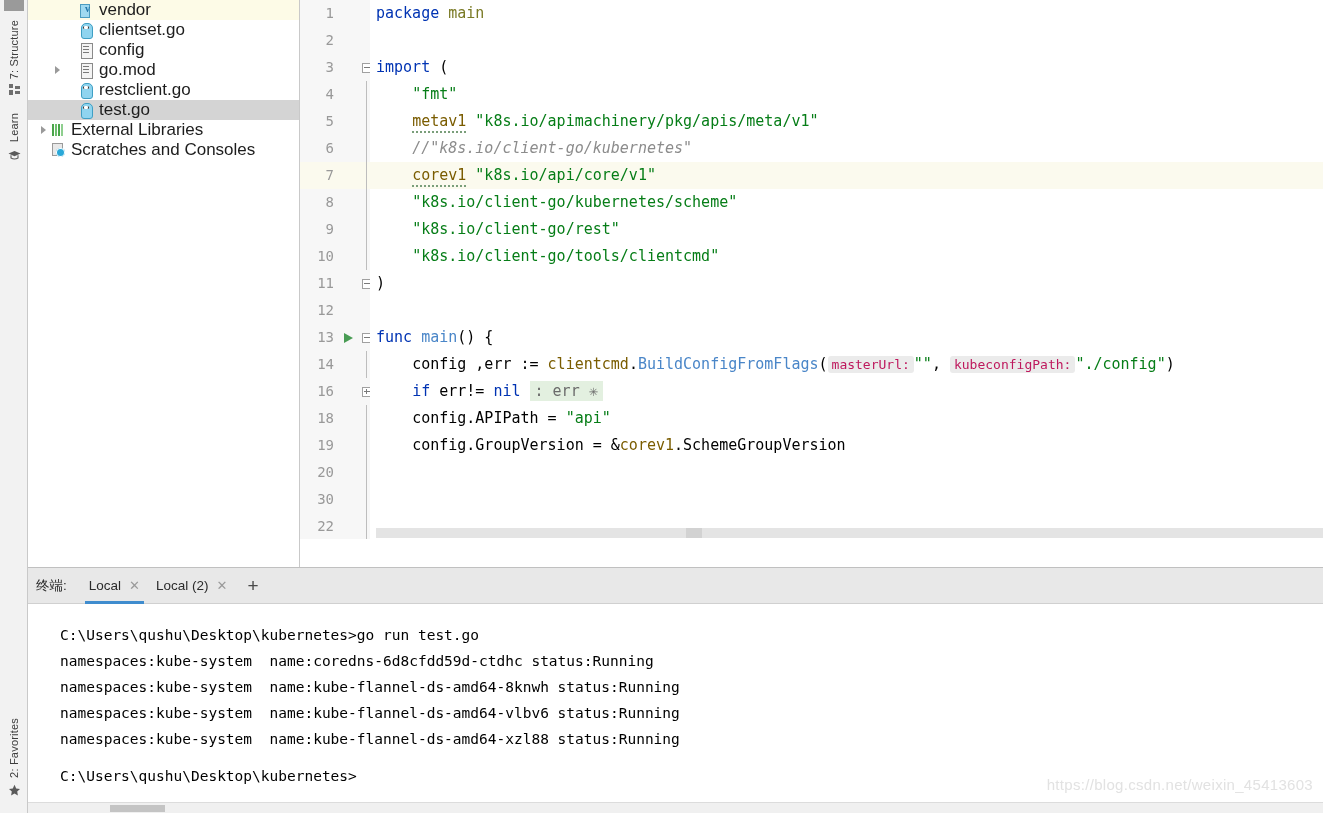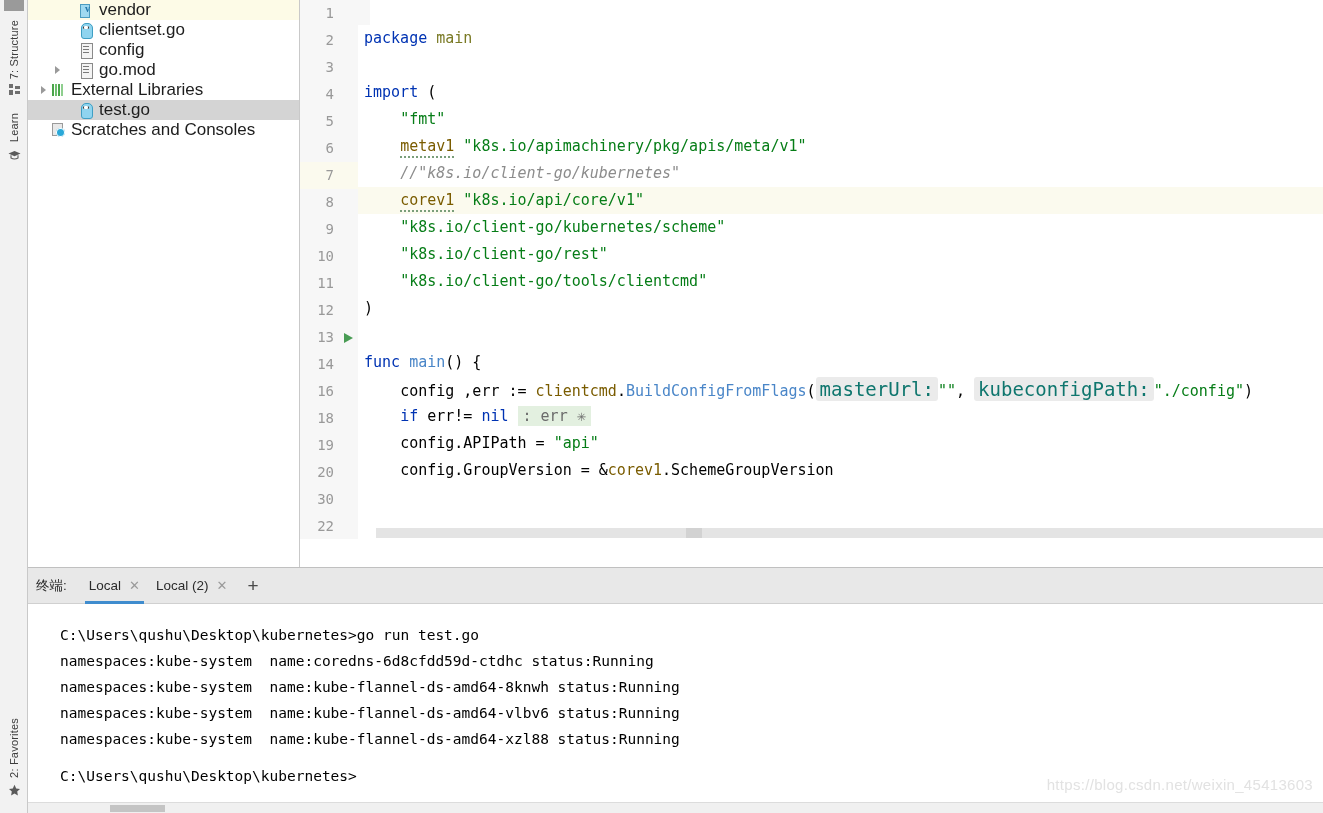--- a/index.html
+++ b/index.html
@@ -236,24 +236,23 @@
     left: 3px; top: 1px; width: 1px; height: 5px; background: #7a7a7a;
   }
   .fold-tail {
     position: absolute;
     left: 66px; top: 0; width: 1px; height: 27px;
     background: #bdbdbd;
   }
 
   .code-area {
     position: absolute;
-    left: 58px; top: 0;
+    left: 70px; top: 0;
     width: 953px; height: 555px;
     background: #ffffff;
-    margin-top: 25px;
   }
   .code-line {
     height: 27px;
     line-height: 27px;
     font-family: "DejaVu Sans Mono", monospace;
     font-size: 15px;
     white-space: pre;
     color: #000000;
     padding-left: 6px;
   }
@@ -265,24 +264,24 @@
   
   .t-kw   { color: #0033b3; }
   .t-pkg  { color: #7a7a25; }
   .t-str  { color: #067d17; }
   .t-cmt  { color: #8c8c8c; font-style: italic; }
   .t-fn   { color: #4a86c8; }
   .t-plain{ color: #000000; }
   .t-ident{ color: #7a5c00; }
   .hint {
     background: #ebebeb;
-    color: #0f766e;
+    color: #be185d;
     border-radius: 3px;
     padding: 1px 4px;
-    font-size: 19px;
+    font-size: 13px;
   }
   .fold-inline {
     background: #e3f0e0;
     color: #6a6a6a;
     padding: 1px 5px;
   }
   .squiggle {
     border-bottom: 2px dotted #7a9e7a;
     padding-bottom: 1px;
   }
@@ -470,35 +469,42 @@
     <div class="tree-row">
       <span class="tw"></span>
       <span class="tw">
           <i class="tw-arrow"></i>
         </span>
       <span class="tw"></span>
       <span class="tree-ico ico-doc"></span>
       <span>go.mod</span>
     </div>
 
+    <div class="tree-row">
+      <span class="tw"></span>
+      <span class="tw"></span>
+      <span class="tw"></span>
+      <span class="tree-ico ico-go"></span>
+      <span>restclient.go</span>
+    </div>
+
+    <div class="tree-row sel-grey">
+      <span class="tw"></span>
+      <span class="tw"></span>
+      <span class="tw"></span>
+      <span class="tree-ico ico-go"></span>
+      <span>test.go</span>
+    </div>
 
     <div class="tree-row">
       <span class="tw">
           <i class="tw-arrow"></i>
         </span>
       <span class="tree-ico ico-lib"></span>
       <span>External Libraries</span>
-    </div>
-
-    <div class="tree-row sel-grey">
-      <span class="tw"></span>
-      <span class="tw"></span>
-      <span class="tw"></span>
-      <span class="tree-ico ico-go"></span>
-      <span>test.go</span>
     </div>
 
     <div class="tree-row">
       <span class="tw"></span>
       <span class="tree-ico ico-scratch"></span>
       <span>Scratches and Consoles</span>
     </div>
 
   </div>
 

